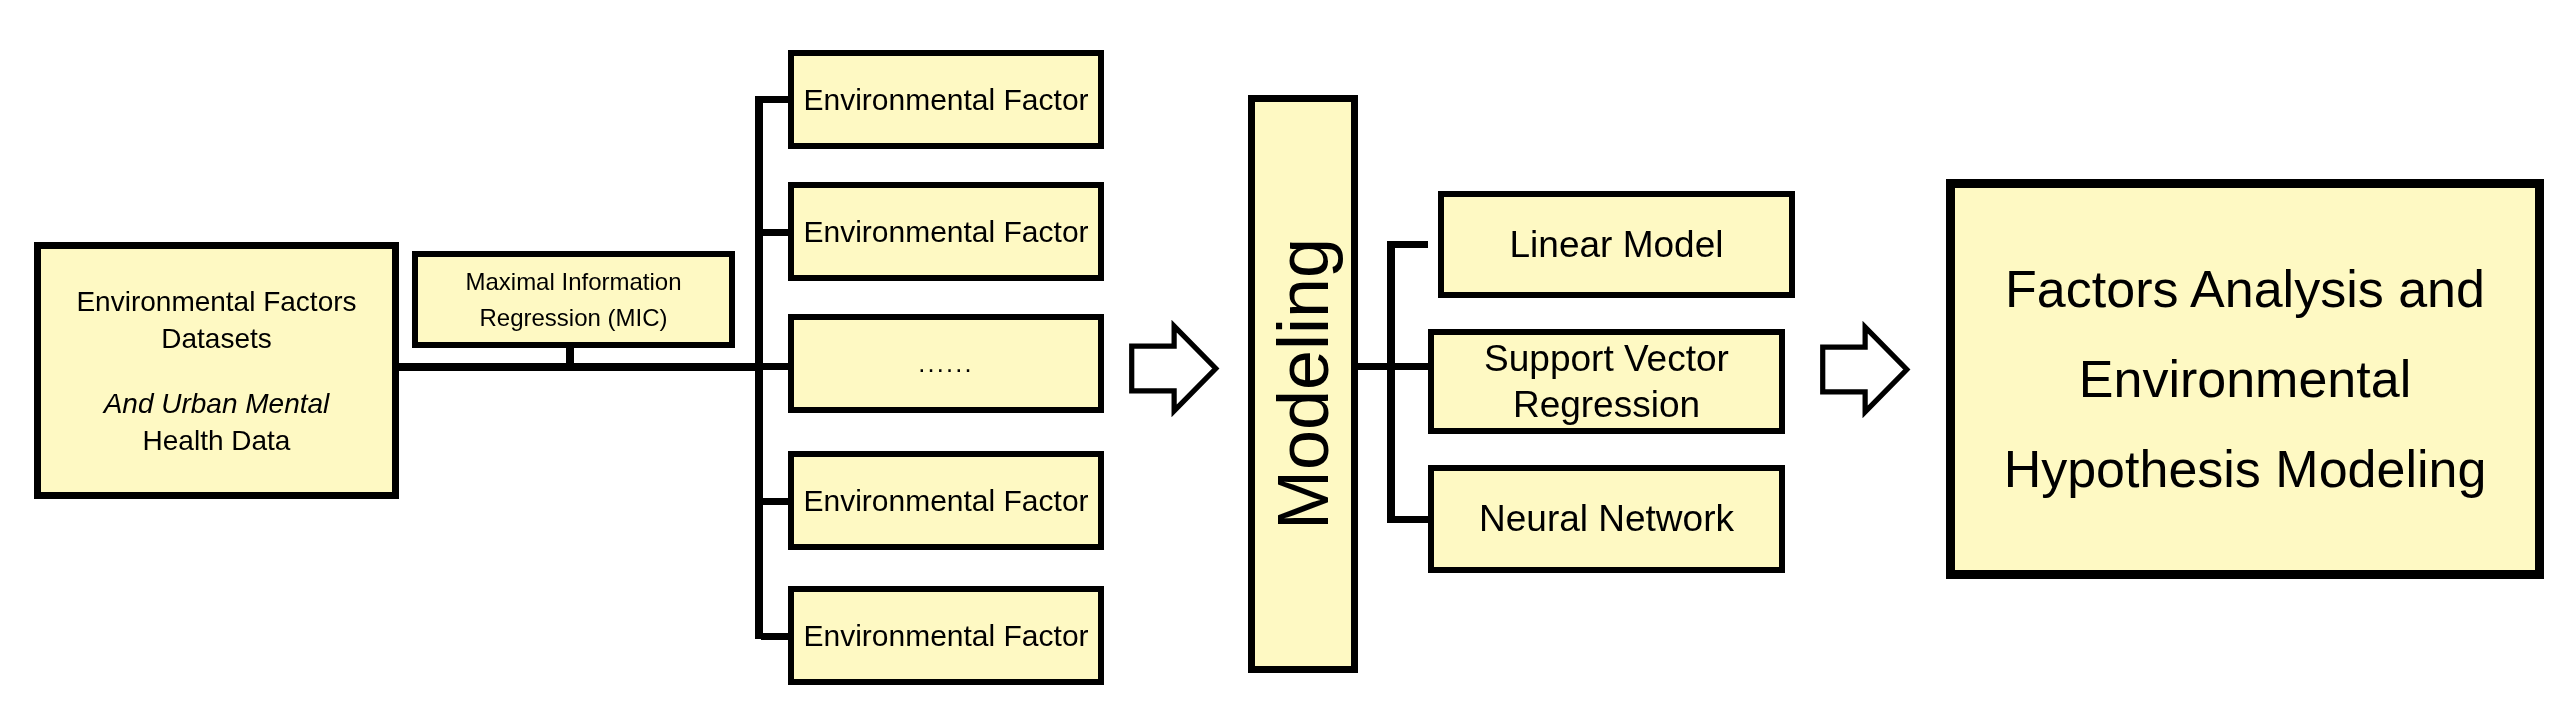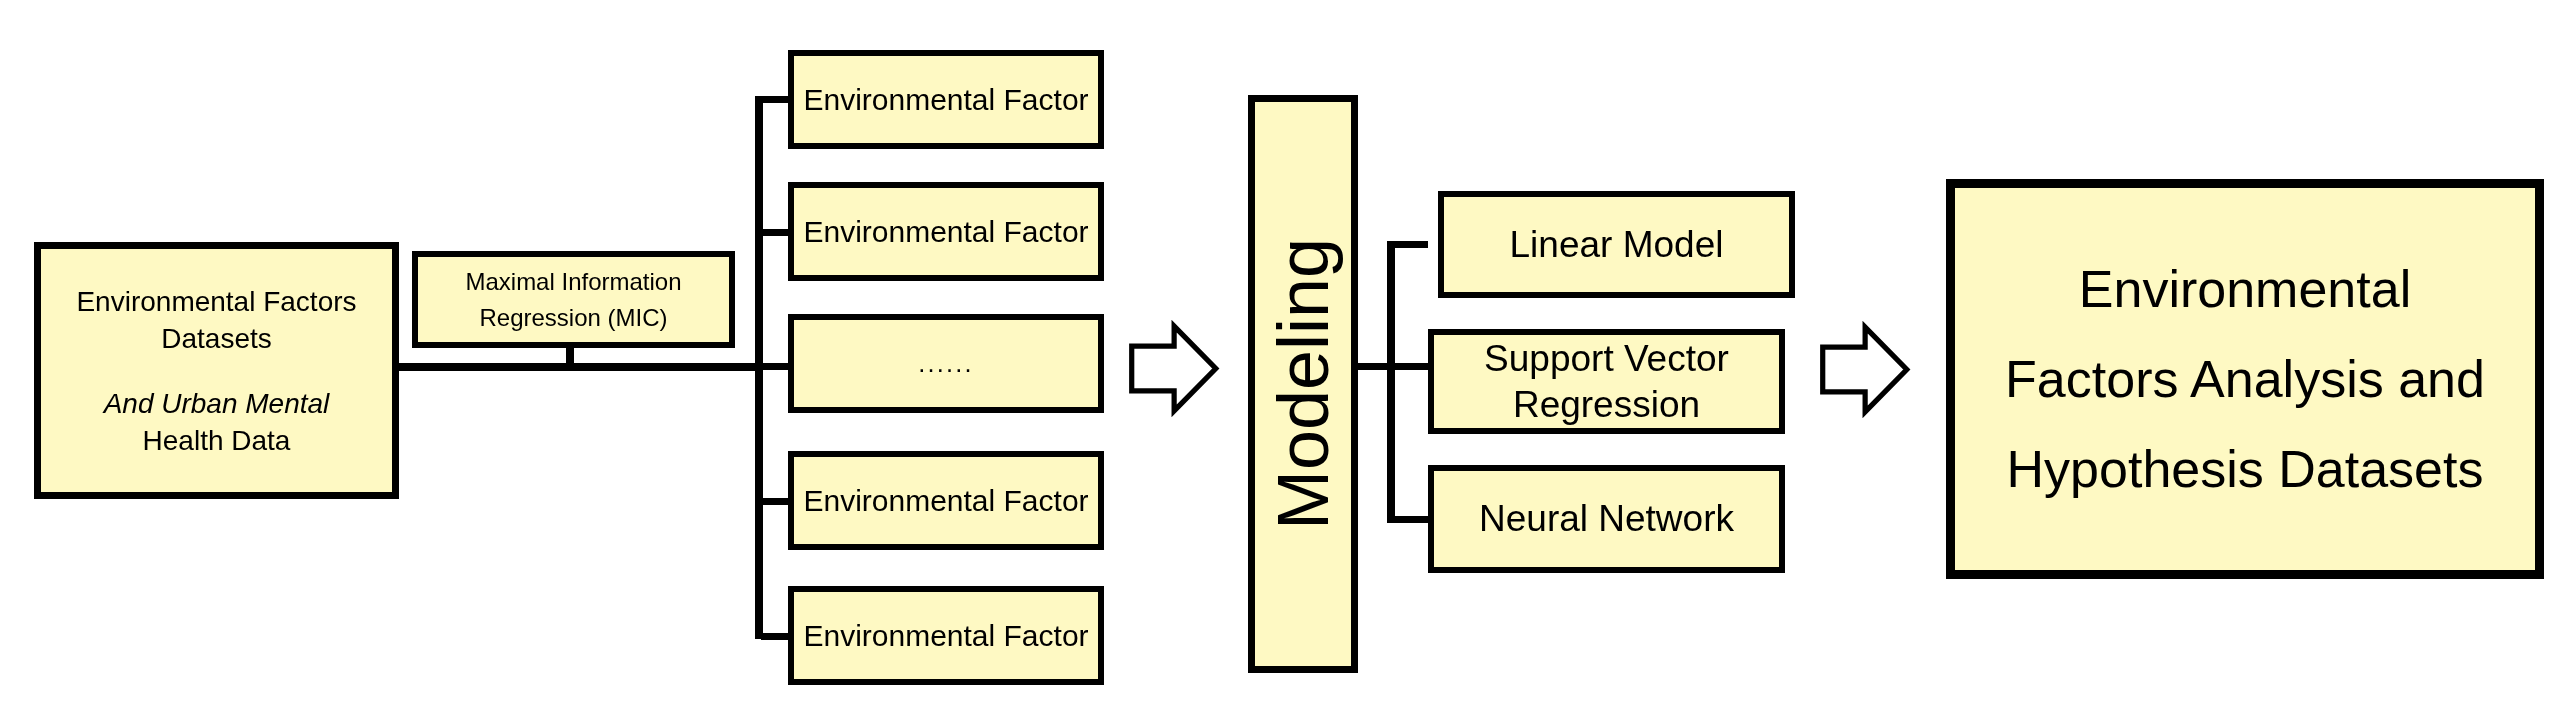--- a/index.html
+++ b/index.html
@@ -150,19 +150,19 @@
   </div>
   <div class="box model-box model-nn">
     <span>Neural Network</span>
   </div>
 
   <svg class="arrow" style="left:1819px; top:321px;" width="93" height="97" viewBox="0 0 125 130">
     <polygon points="5,35 62,35 62,8 118,65 62,122 62,95 5,95" fill="#ffffff" stroke="#000000" stroke-width="7" stroke-linejoin="miter"></polygon>
   </svg>
 
   <div class="box output-box">
+    <span>Factors Analysis and</span>
     <span>Environmental</span>
-    <span>Factors Analysis and</span>
-    <span>Hypothesis Datasets</span>
+    <span>Hypothesis Modeling</span>
   </div>
 
 </div>
 
 
 </body></html>

